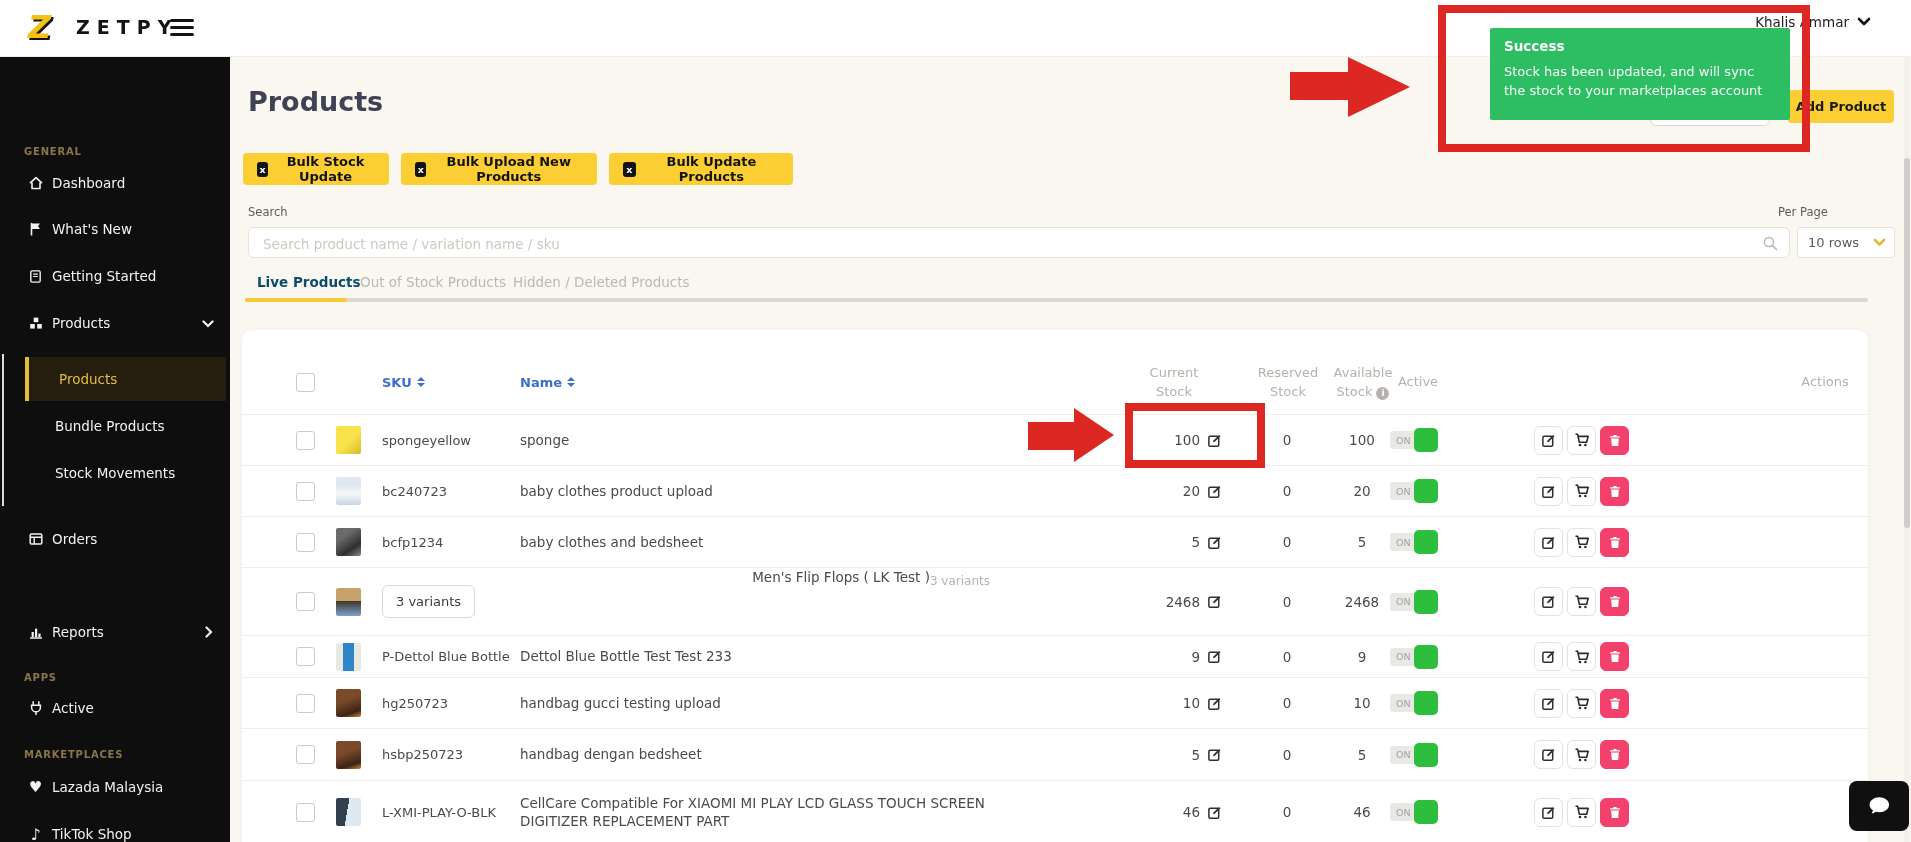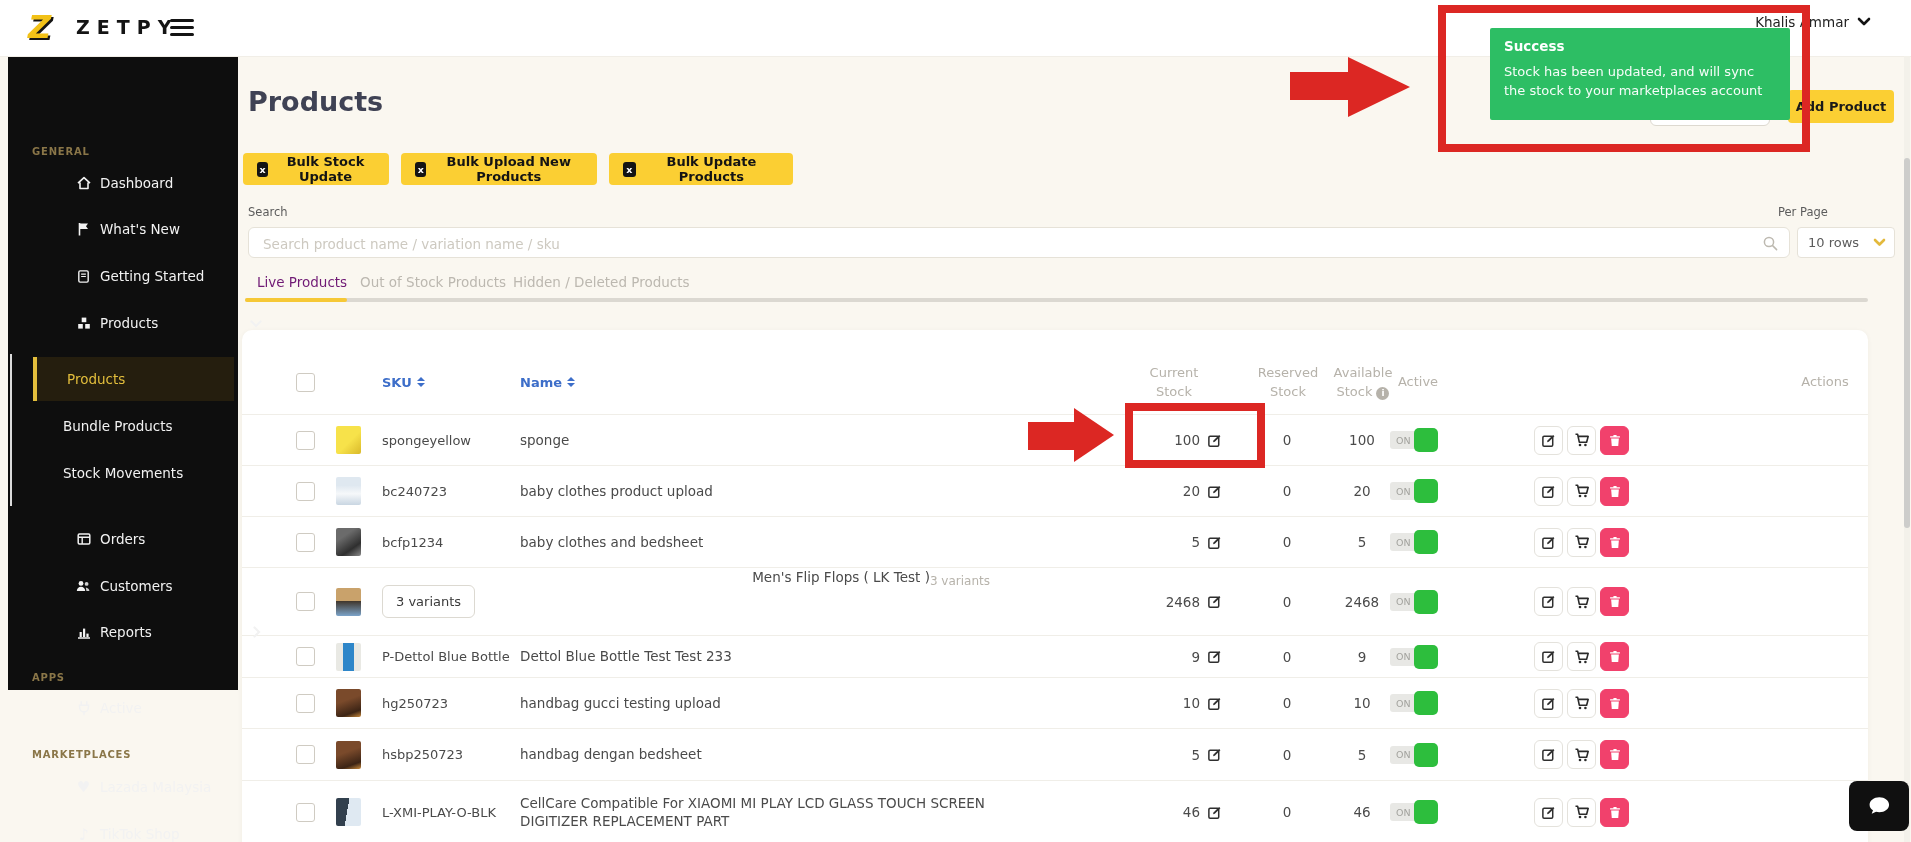--- a/index.html
+++ b/index.html
@@ -12,23 +12,23 @@
   .zbadge{position:absolute;left:28px;top:8px;width:42px;height:38px;}
   .zbadge span{font:italic 800 32px "DejaVu Sans",sans-serif;color:#F2C117;
                text-shadow:2px 2px 0 #141414;}
   .brand{position:absolute;left:76px;top:16px;font-size:19px;font-weight:800;
          letter-spacing:7px;color:#141414;}
   .burger{position:absolute;left:170px;top:19px;width:24px;height:18px;cursor:pointer;}
   .burger i{display:block;width:24px;height:3px;background:#141414;border-radius:2px;margin-bottom:4px;}
   .usermenu{position:absolute;right:40px;top:14px;display:flex;align-items:center;gap:8px;font-size:13.5px;color:#222;}
 
   
-  .sidebar{position:absolute;left:8px;top:56px;width:230px;height:634px;background:#0E0E0E;z-index:9;}
+  .sidebar{position:absolute;left:0;top:56px;width:230px;height:786px;background:#0E0E0E;z-index:9;}
   .sseclabel{position:absolute;left:24px;font-size:10px;letter-spacing:.8px;color:#8a7648;font-weight:700;}
-  .sitem{position:absolute;left:0;width:230px;height:30px;display:flex;align-items:center;cursor:pointer;margin-left:40px;}
+  .sitem{position:absolute;left:0;width:230px;height:30px;display:flex;align-items:center;cursor:pointer;}
   .sitem .sicon{position:absolute;left:27px;width:17px;height:17px;display:flex;align-items:center;justify-content:center;color:#f2f2f2;font-size:14px;}
   .sitem .slab{position:absolute;left:52px;font-size:13.5px;color:#f2f2f2;}
   .sitem .chev{position:absolute;right:16px;}
   .subline{position:absolute;left:2px;top:298px;width:2px;height:152px;background:rgba(255,255,255,.85);}
   .subactive{position:absolute;left:25px;top:301px;width:197px;height:44px;background:#251E0E;
              border-left:4px solid #E3BE3C;display:flex;align-items:center;cursor:pointer;}
   .subactive .slab{position:absolute;left:30px;font-size:13.5px;color:#E3BE3C;}
   .subitem{position:absolute;left:25px;width:197px;height:30px;display:flex;align-items:center;cursor:pointer;}
   .subitem .slab{position:absolute;left:30px;font-size:13.5px;color:#f2f2f2;}
 
@@ -51,21 +51,21 @@
                     font-size:13.5px;color:#4a4a4a;background:transparent;font-family:"DejaVu Sans",sans-serif;}
   .searchwrap input::placeholder{color:#CDC9C0;}
   .searchwrap .mag{position:absolute;right:10px;top:7px;}
   .pselect{position:absolute;left:1797px;top:227px;width:98px;height:31px;background:#fff;border:1px solid #E6E2D8;
            border-radius:4px;box-sizing:border-box;display:flex;align-items:center;cursor:pointer;}
   .pselect span{margin-left:10px;font-size:13px;color:#5b5b5b;}
   .pselect svg{position:absolute;right:8px;}
 
   
   .tab{position:absolute;top:274px;font-size:13.5px;cursor:pointer;}
-  .tab.active{color:#701a75;font-weight:400;}
+  .tab.active{color:#0c4a6e;font-weight:700;}
   .tab.idle{color:#BCB8B0;}
   .tabtrack{position:absolute;left:245px;top:298px;width:1623px;height:4px;background:#DBD8D1;border-radius:2px;}
   .tabbar{position:absolute;left:245px;top:298px;width:102px;height:4px;background:#F6C836;border-radius:2px;z-index:2;}
 
   
   .card{position:absolute;left:242px;top:330px;width:1626px;height:520px;background:#fff;
         border-radius:10px 10px 0 0;box-shadow:0 1px 5px rgba(60,50,20,.05);}
   .trow{position:absolute;left:0;width:1626px;}
   .trow.bline{border-bottom:1px solid #F0EEE8;box-sizing:border-box;}
   .cell{position:absolute;top:0;height:100%;display:flex;align-items:center;}
@@ -207,31 +207,20 @@
     <div class="sitem" style="top:468px">
       <span class="sicon">
         <svg width="16" height="16" viewBox="0 0 16 16">
             <rect x="2.2" y="3" width="11.6" height="10" rx="1.2" stroke="#f2f2f2" stroke-width="1.5" fill="none"></rect>
             <path d="M2.2 6.2h11.6M6.2 6.2V13" stroke="#f2f2f2" stroke-width="1.4"></path>
           </svg>
         </span>
       <span class="slab">Orders</span>
     </div>
 
-    <div class="sitem" style="top:515px">
-      <span class="sicon">
-        <svg width="17" height="16" viewBox="0 0 17 16">
-            <circle cx="6" cy="5.4" r="2.4" fill="#f2f2f2"></circle>
-            <circle cx="11.6" cy="5.9" r="1.9" fill="#f2f2f2" opacity=".85"></circle>
-            <path d="M1.8 13c0-2.4 1.9-4.2 4.2-4.2S10.2 10.6 10.2 13z" fill="#f2f2f2"></path>
-            <path d="M10.8 9.6c2 .3 3.6 1.7 3.6 3.4h-3" fill="#f2f2f2" opacity=".85"></path>
-          </svg>
-        </span>
-      <span class="slab">Customers</span>
-    </div>
 
     <div class="sitem" style="top:561px">
       <span class="sicon">
         <svg width="16" height="16" viewBox="0 0 16 16">
             <path d="M2 14h12" stroke="#f2f2f2" stroke-width="1.5"></path>
             <rect x="3.6" y="8" width="2.2" height="5" fill="#f2f2f2"></rect>
             <rect x="7" y="4.6" width="2.2" height="8.4" fill="#f2f2f2"></rect>
             <rect x="10.4" y="9.6" width="2.2" height="3.4" fill="#f2f2f2"></rect>
           </svg>
         </span>

